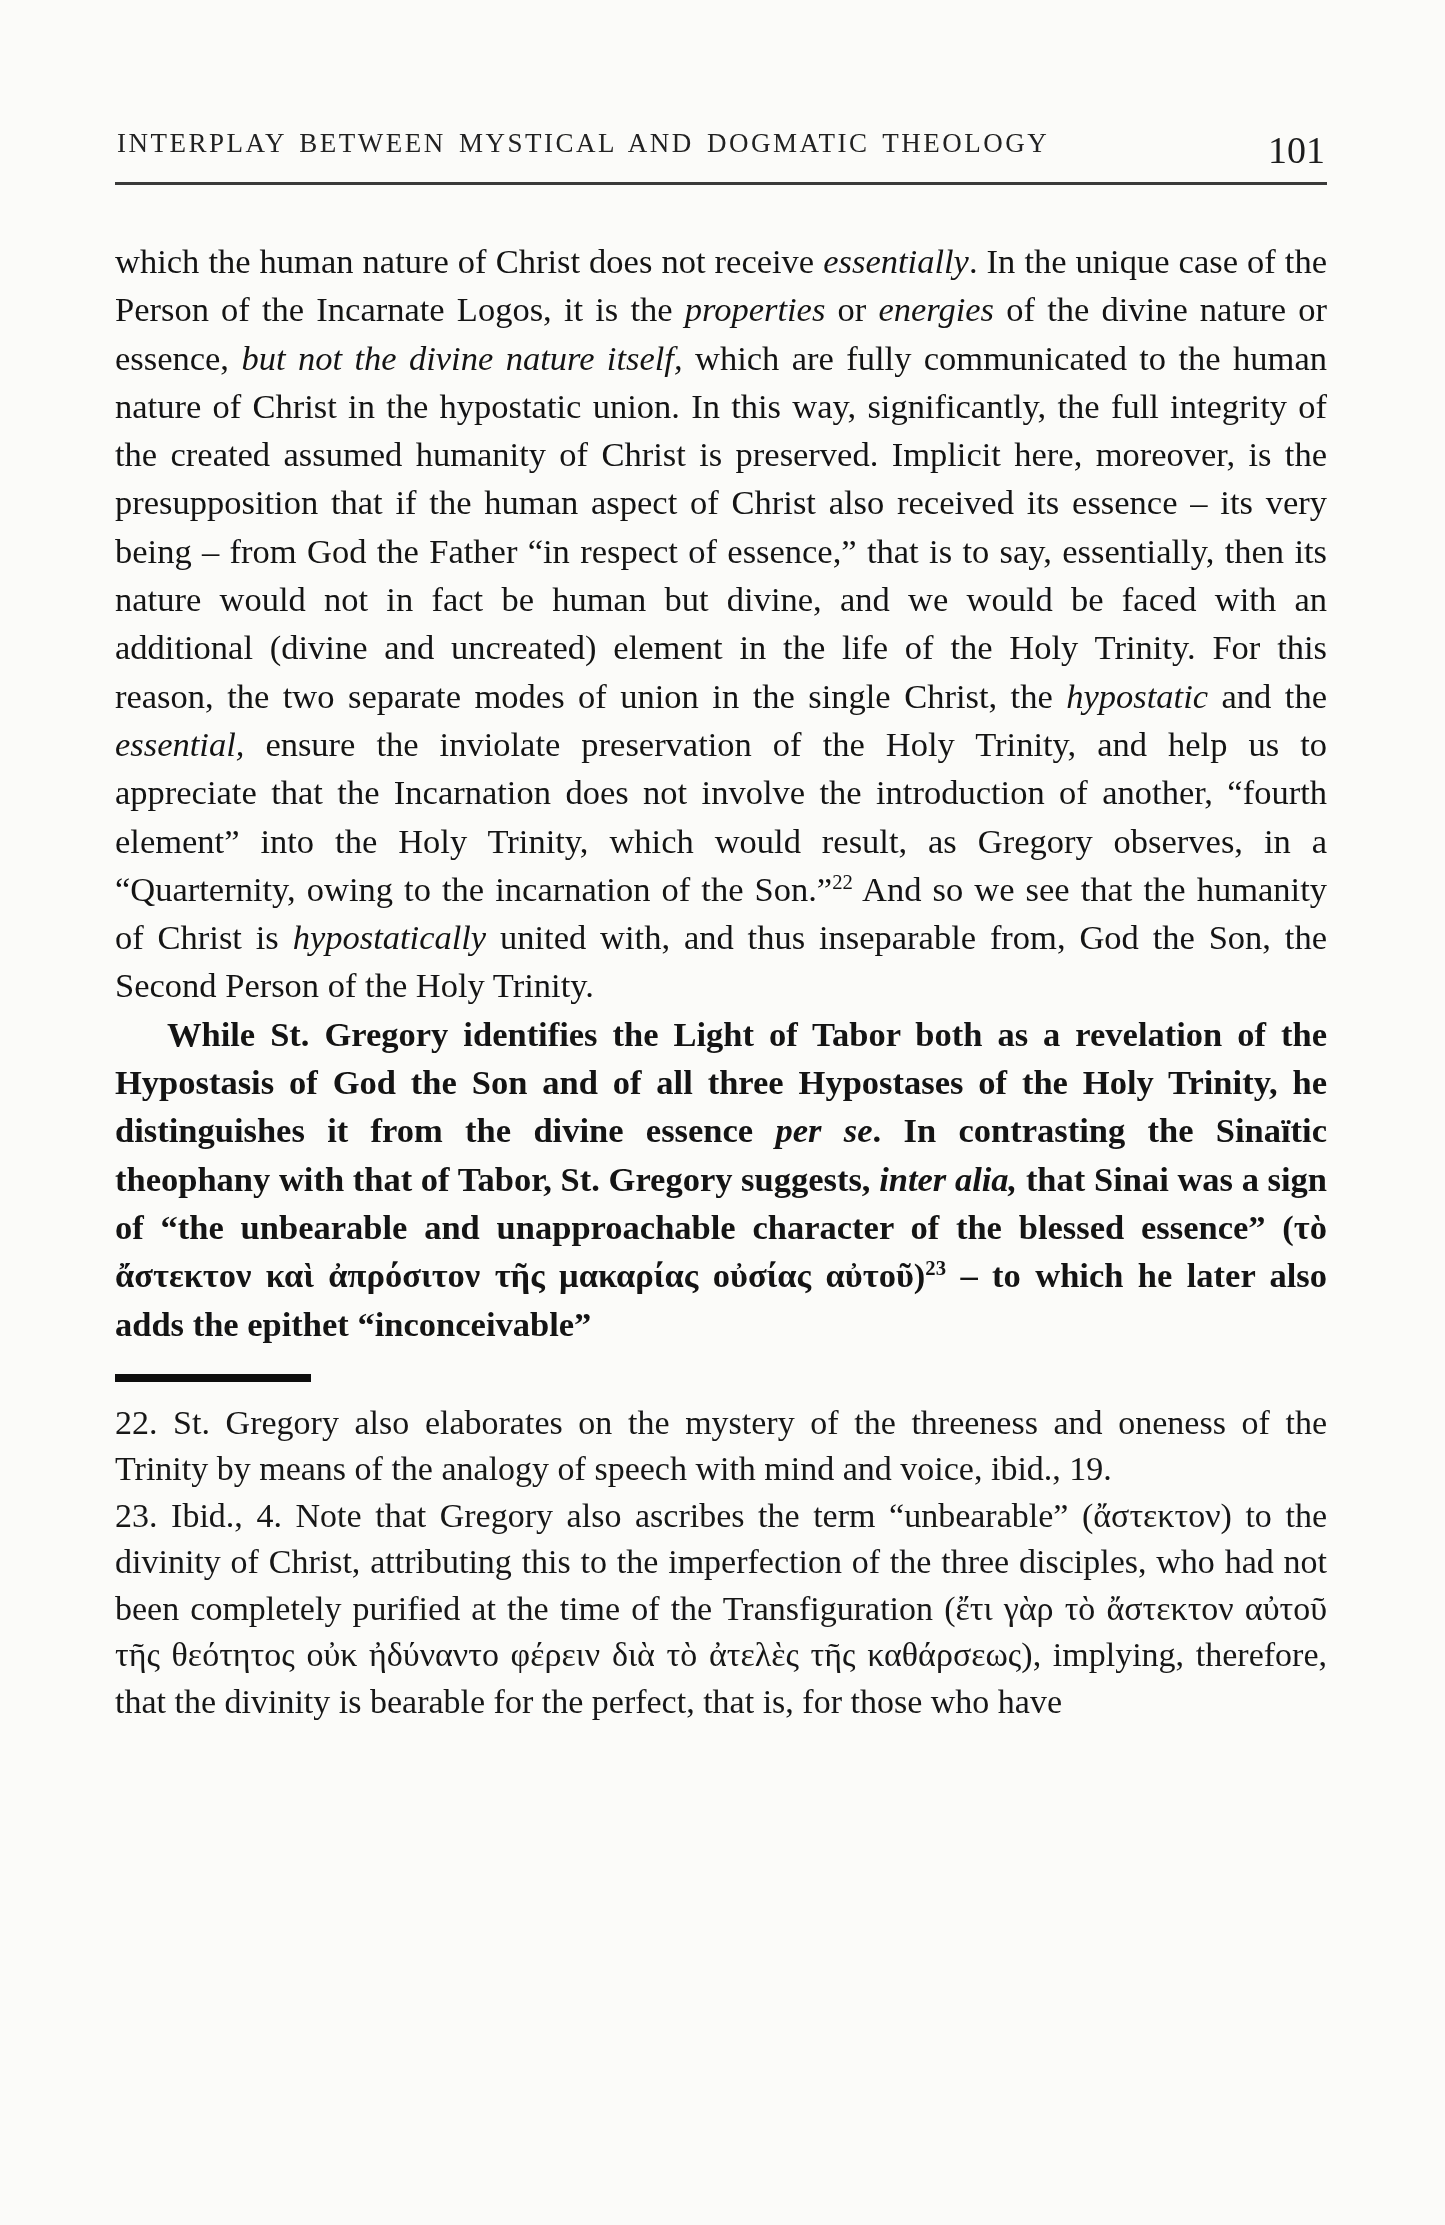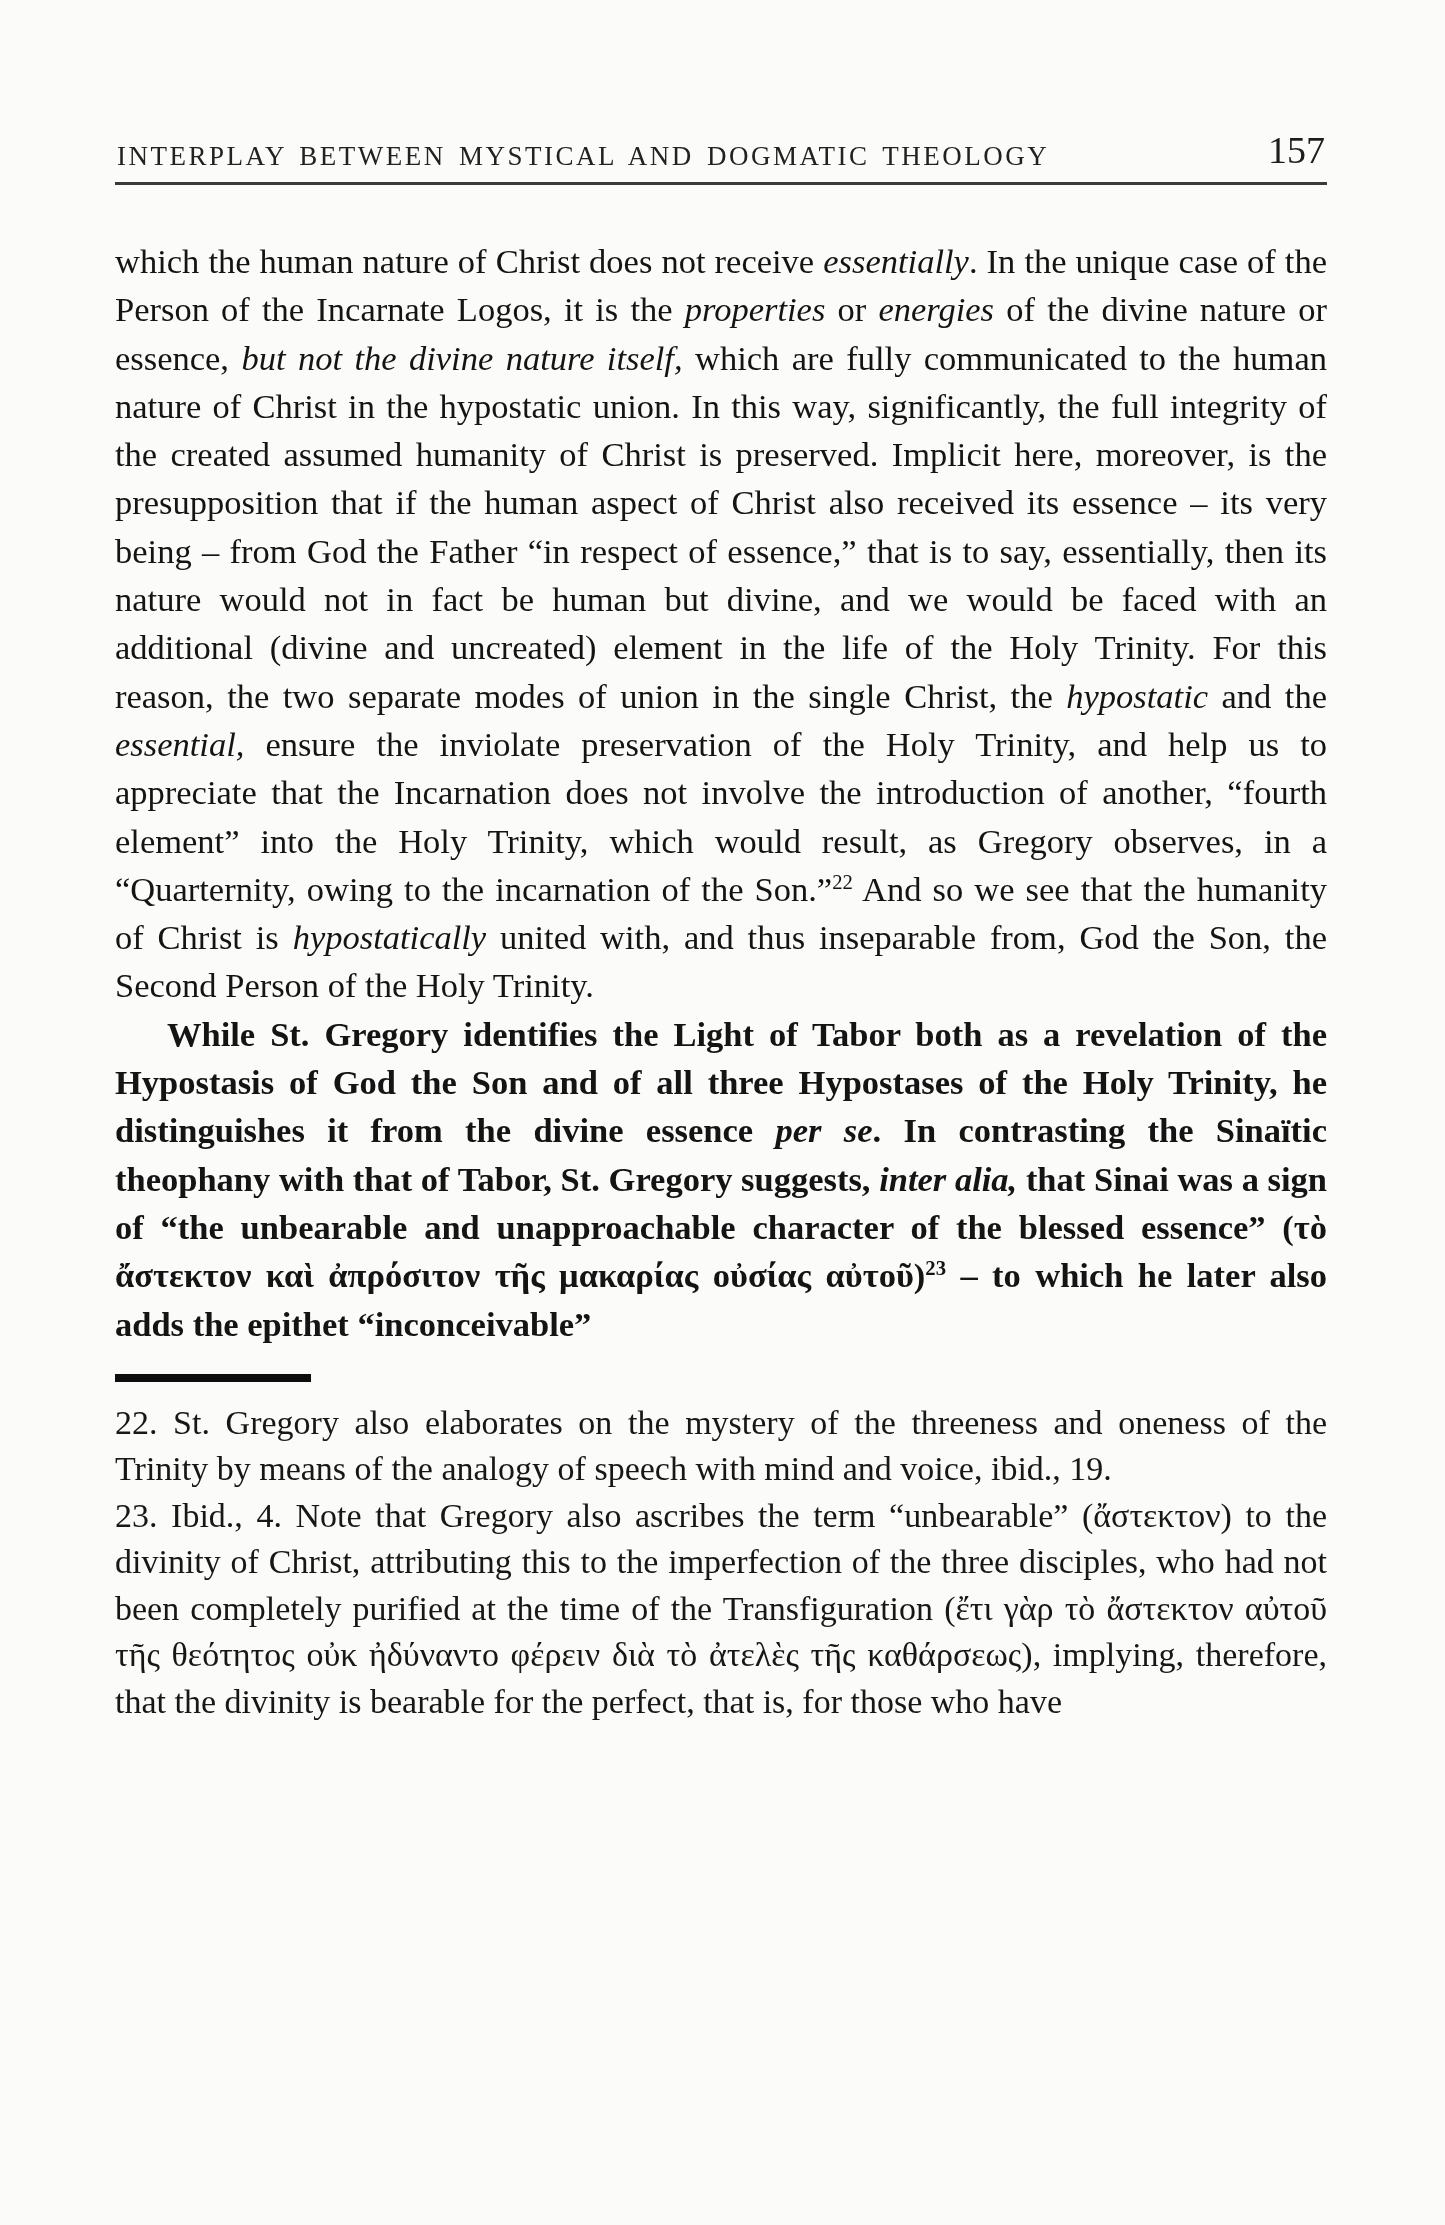--- a/index.html
+++ b/index.html
@@ -12,21 +12,21 @@
   }
   .page {
     position: absolute;
     left: 115px; top: 128px;
     width: 1212px;
   }
   
   .running-head {
     display: flex;
     justify-content: space-between;
-    align-items: flex-end;
+    align-items: flex-start;
     padding: 0 2px 10px 2px;
     border-bottom: 3px solid #3a3a3a;
   }
   .running-head .title {
     font-size: 27px;
     letter-spacing: 2.5px;
     word-spacing: 4px;
     color: #222;
   }
   .running-head .folio {
@@ -64,21 +64,21 @@
   }
   .footnotes p { margin: 0; }
 </style>
 </head>
 <body>
 
 <div class="page">
 
   <div class="running-head">
     <span class="title">INTERPLAY BETWEEN MYSTICAL AND DOGMATIC THEOLOGY</span>
-    <span class="folio">157</span>
+    <span class="folio">101</span>
   </div>
 
   <div class="body-text">
     <p><span>which the human nature of Christ does not receive </span><i>essentially</i><span>. In the unique case of the Person of the Incarnate Logos, it is the </span><i>properties</i><span> or </span><i>energies</i><span> of the divine nature or essence, </span><i>but not the divine nature itself,</i><span> which are fully communicated to the human nature of Christ in the hypostatic union. In this way, significantly, the full integrity of the created assumed humanity of Christ is preserved. Implicit here, moreover, is the presupposition that if the human aspect of Christ also received its essence – its very being – from God the Father “in respect of essence,” that is to say, essentially, then its nature would not in fact be human but divine, and we would be faced with an additional (divine and uncreated) element in the life of the Holy Trinity. For this reason, the two separate modes of union in the single Christ, the </span><i>hypostatic</i><span> and the </span><i>essential,</i><span> ensure the inviolate preservation of the Holy Trinity, and help us to appreciate that the Incarnation does not involve the introduction of another, “fourth element” into the Holy Trinity, which would result, as Gregory observes, in a “Quarternity, owing to the incarnation of the Son.”</span><sup>22</sup><span> And so we see that the humanity of Christ is </span><i>hypostatically</i><span> united with, and thus inseparable from, God the Son, the Second Person of the Holy Trinity.</span></p>
     <p class="indented"><span>While St. Gregory identifies the Light of Tabor both as a revelation of the Hypostasis of God the Son and of all three Hypostases of the Holy Trinity, he distinguishes it from the divine essence </span><i>per se</i><span>. In contrasting the Sinaïtic theophany with that of Tabor, St. Gregory suggests, </span><i>inter alia,</i><span> that Sinai was a sign of “the unbearable and unapproachable character of the blessed essence” (τὸ ἄστεκτον καὶ ἀπρόσιτον τῆς μακαρίας οὐσίας αὐτοῦ)</span><sup>23</sup><span> – to which he later also adds the epithet “inconceivable”</span></p>
   </div>
 
   <div class="footnote-sep"></div>
 
   <div class="footnotes">

